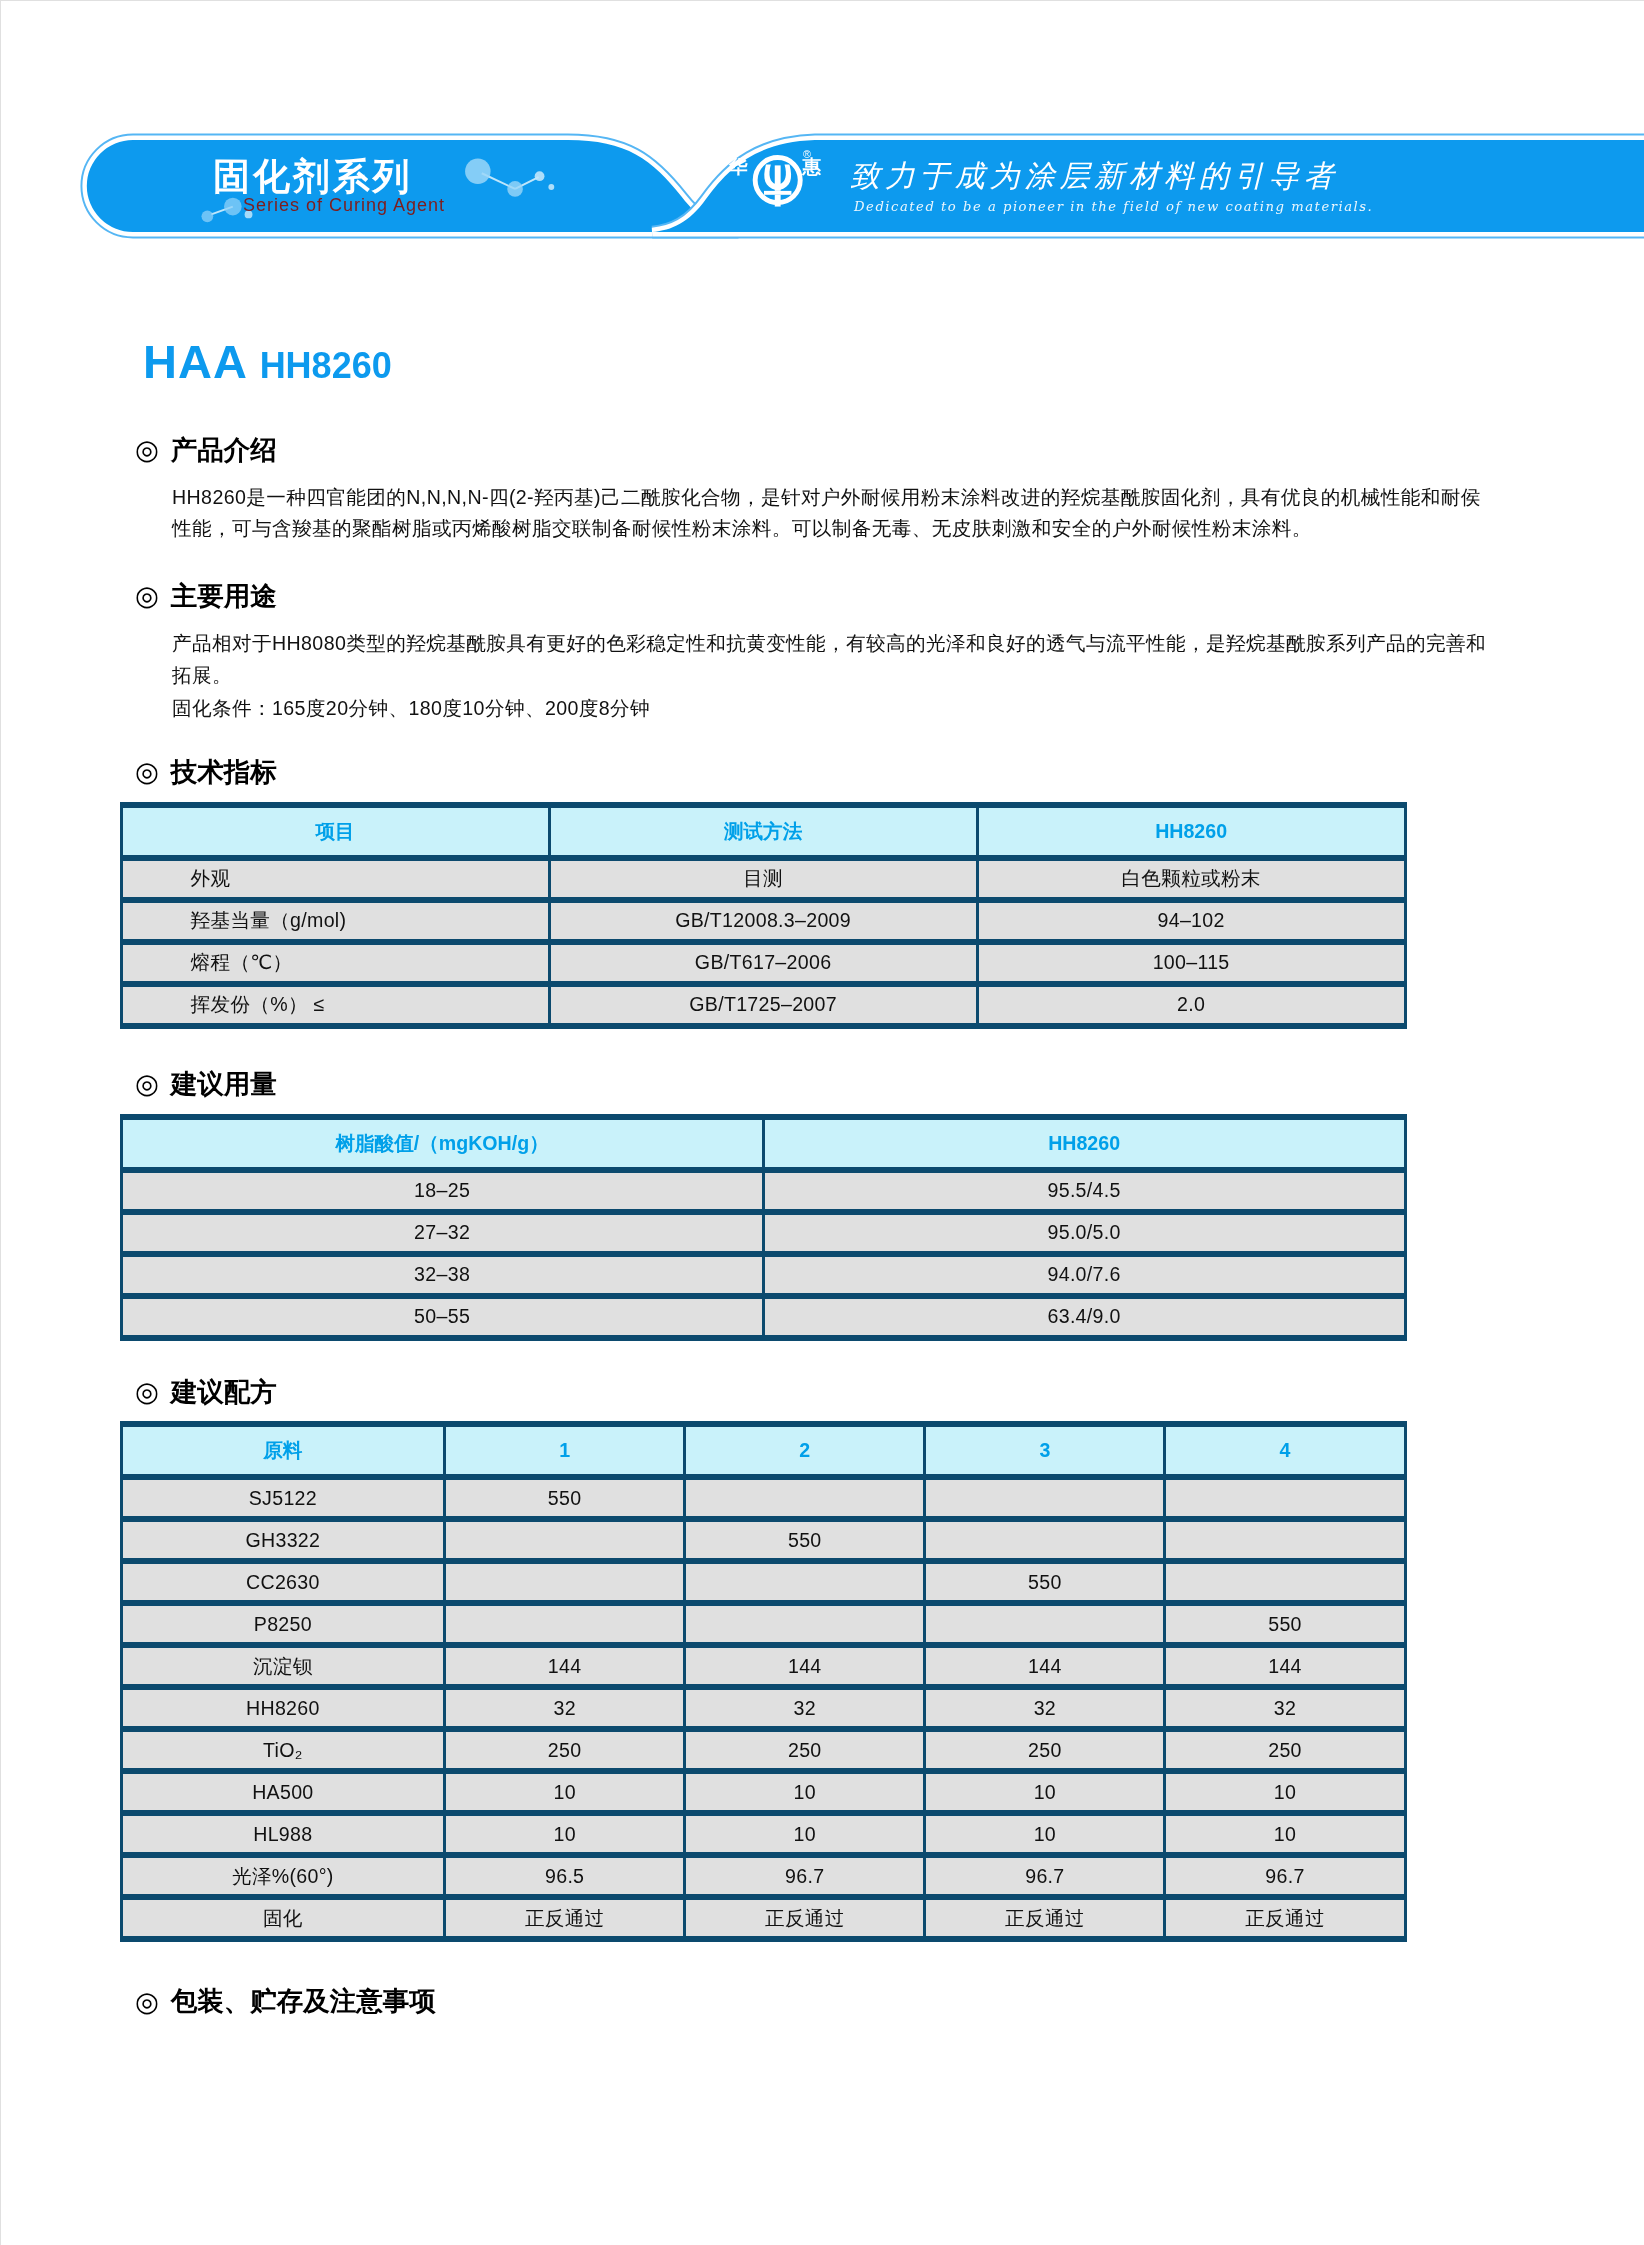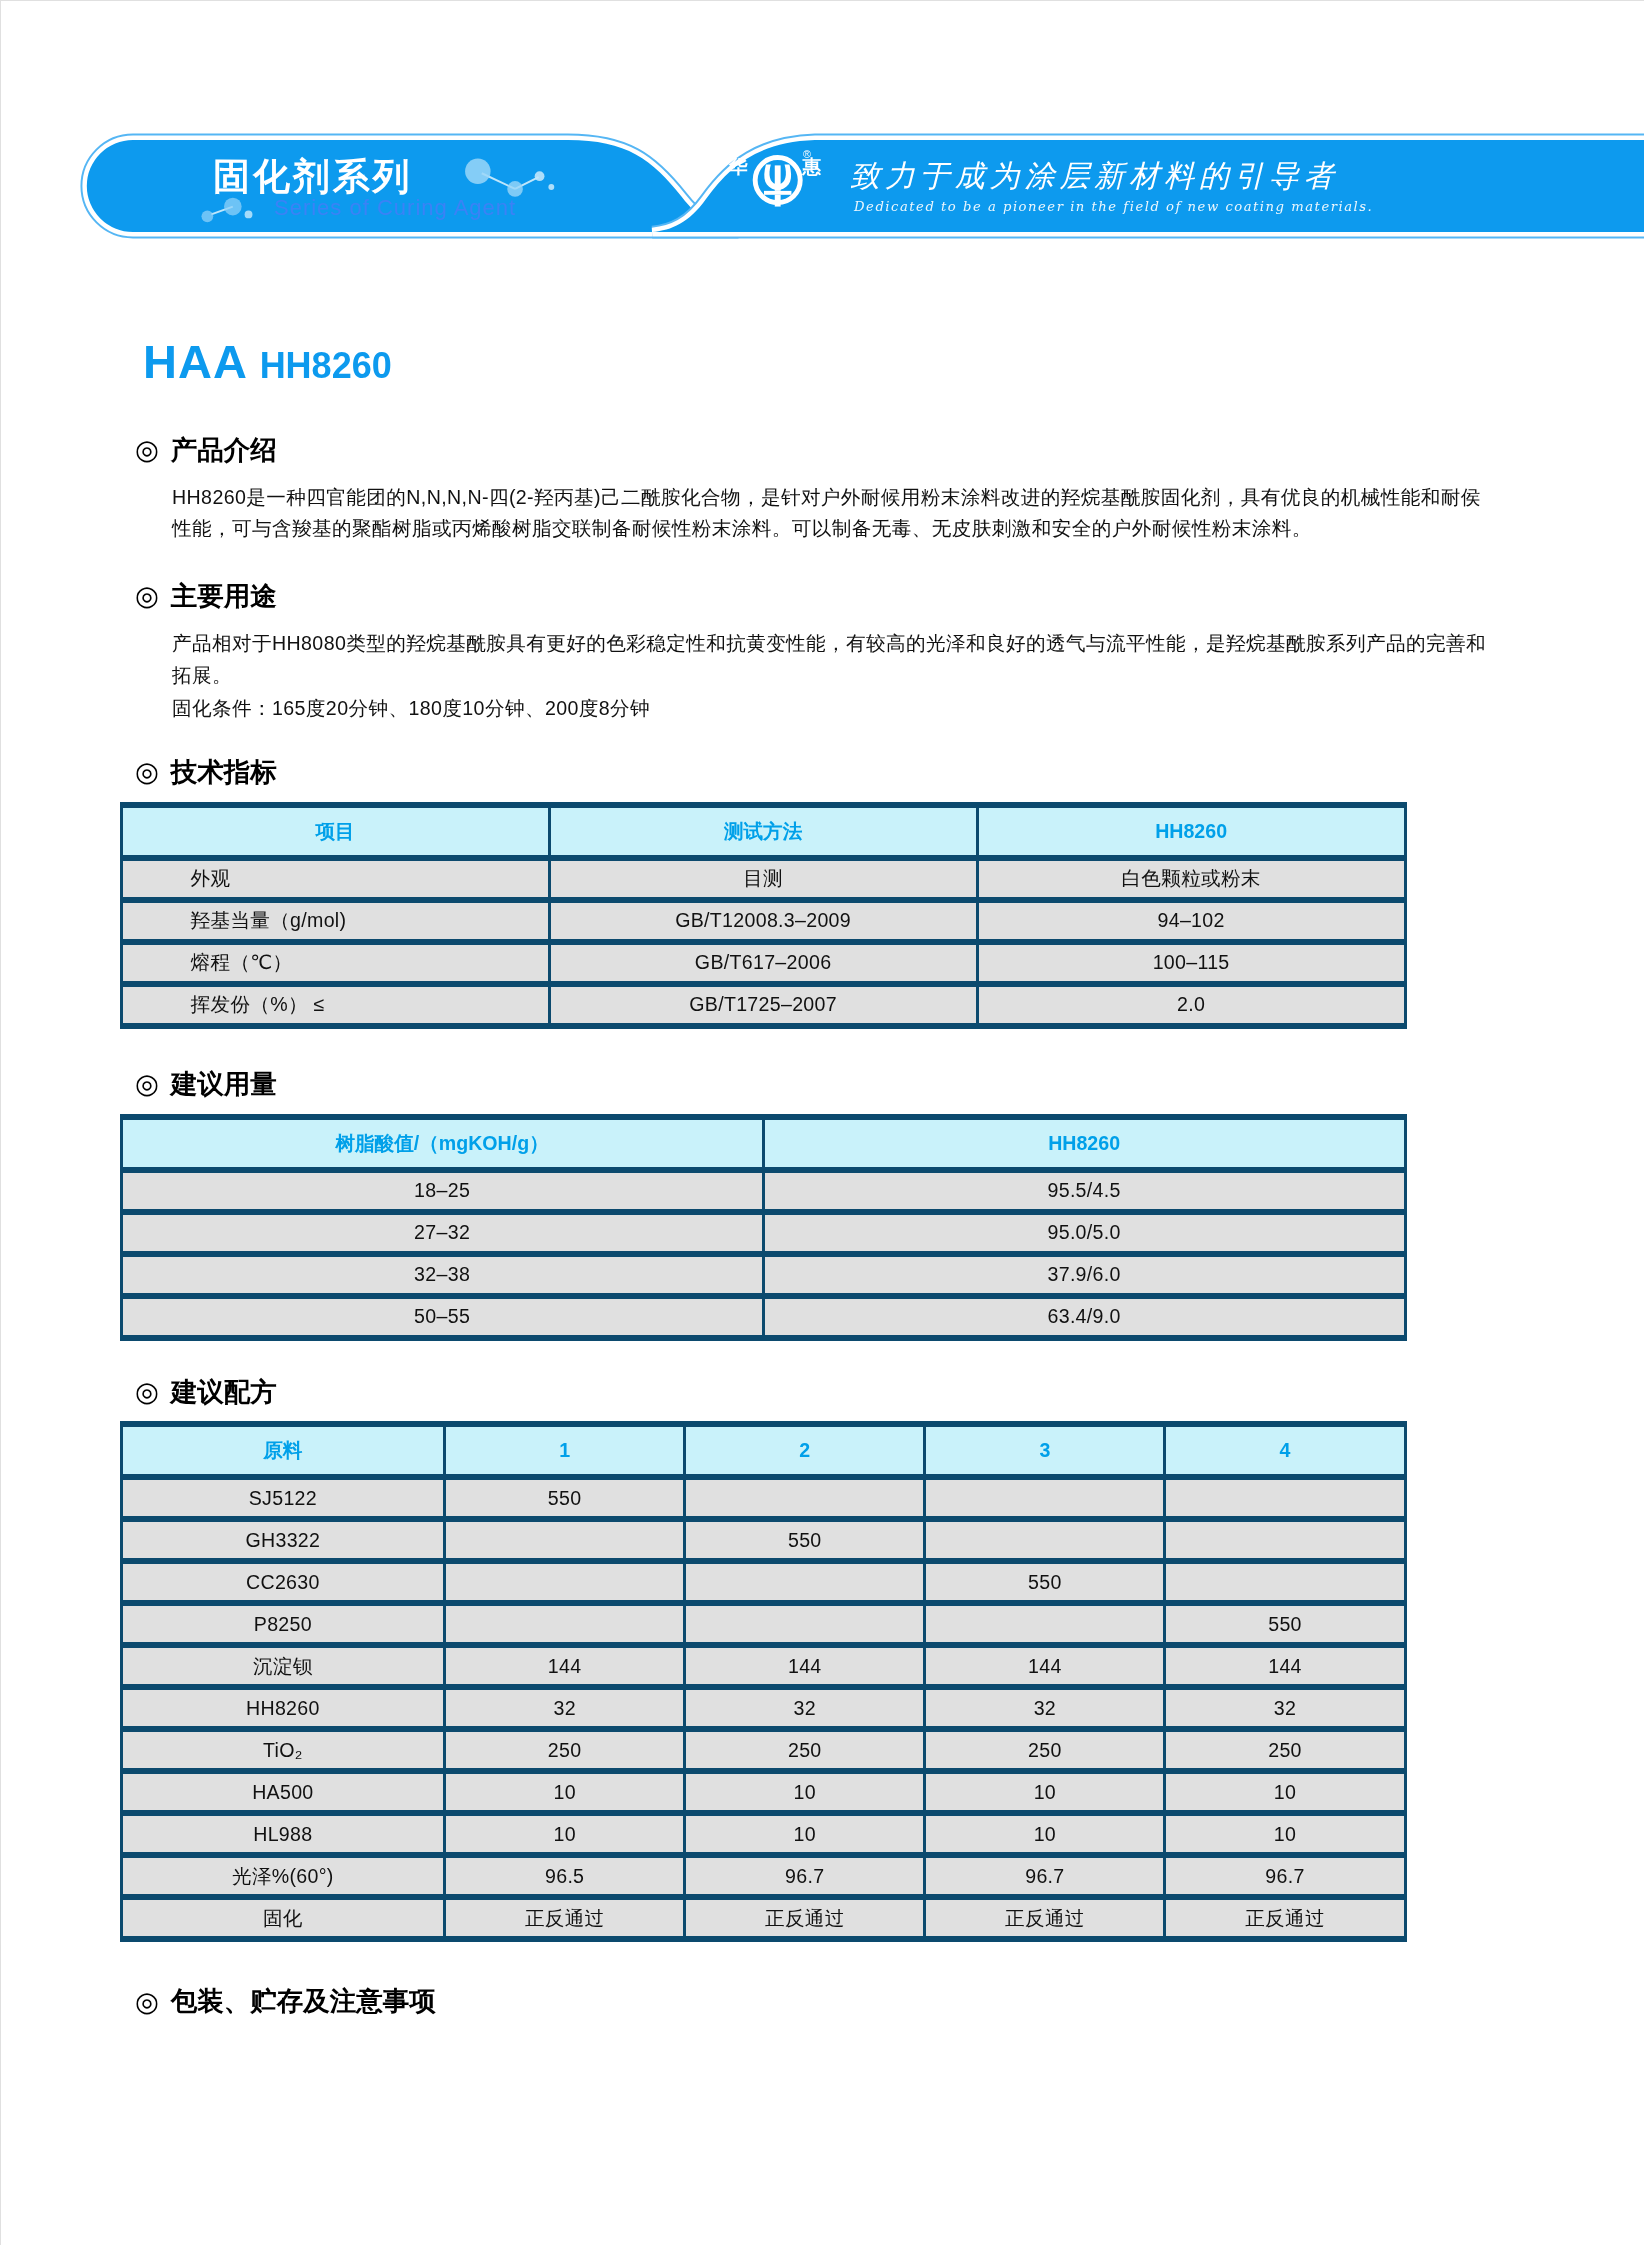--- a/index.html
+++ b/index.html
@@ -7,21 +7,21 @@
     width:1645px;height:2246px;position:relative;
     font-family:"Liberation Sans","DejaVu Sans",sans-serif;
     color:#1a1a1a;overflow:hidden;
   }
   .page-frame{position:absolute;inset:0;border:1px solid #e0e0e0;pointer-events:none;z-index:50;}
 
   
   .banner{position:relative;margin:130px 0 0 78px;width:1566px;height:110px;text-align:center;}
   .banner svg{position:absolute;left:0;top:0;}
   .banner-cn{position:absolute;left:135px;top:21.6px;font-size:37px;font-weight:bold;color:#fff;letter-spacing:2.9px;}
-  .banner-en{position:absolute;left:196px;top:65px;font-size:22px;color:#3b82f6;letter-spacing:1px;}
+  .banner-en{position:absolute;left:165px;top:65px;font-size:18px;color:#7f1d1d;letter-spacing:1px;}
   .logo-block{position:absolute;left:651px;top:23.5px;display:flex;align-items:center;color:#fff;}
   .logo-cjk{font-size:18.6px;font-weight:bold;}
   .logo-reg{position:absolute;left:74px;top:-5.9px;font-size:10.8px;}
   .slogan-cn{position:absolute;left:772px;top:25.5px;font-size:30px;color:#fff;
     font-family:"DejaVu Serif","Liberation Serif",serif;font-style:italic;letter-spacing:4.9px;white-space:nowrap;}
   .slogan-en{position:absolute;left:776px;top:69px;font-size:13.2px;color:rgba(255,255,255,0.92);
     font-family:"DejaVu Serif","Liberation Serif",serif;font-style:italic;letter-spacing:1.5px;white-space:nowrap;}
 
   
   .content{margin:0 98px;}
@@ -177,21 +177,21 @@
         <tr>
           <td>18–25</td>
           <td>95.5/4.5</td>
         </tr>
         <tr>
           <td>27–32</td>
           <td>95.0/5.0</td>
         </tr>
         <tr>
           <td>32–38</td>
-          <td>37.9/6.0</td>
+          <td>94.0/7.6</td>
         </tr>
         <tr>
           <td>50–55</td>
           <td>63.4/9.0</td>
         </tr>
       </tbody>
     </table>
 
   <div class="sec-head mt-formula">
     <span class="bullet">◎</span>

